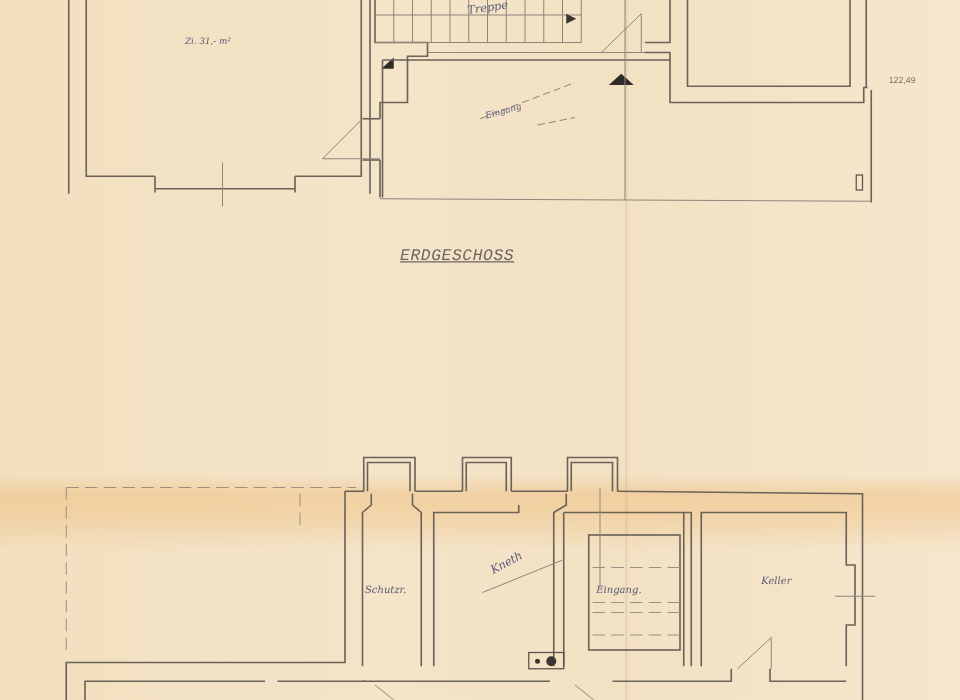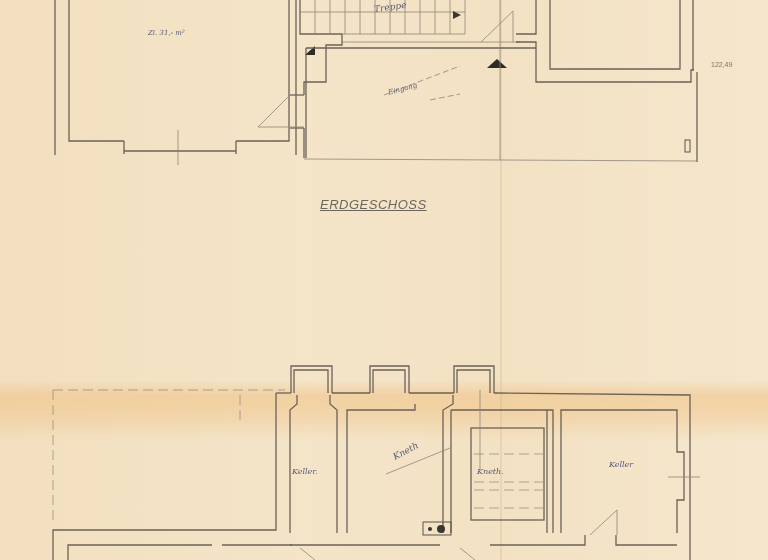--- a/index.html
+++ b/index.html
@@ -18,21 +18,21 @@
   svg { position: absolute; left: 0; top: 0; }
   .wall { stroke: #6b6258; stroke-width: 1.3; fill: none; }
   .thin { stroke: #8e857a; stroke-width: 0.8; fill: none; }
   .dash { stroke: #9a8f82; stroke-width: 0.8; fill: none; stroke-dasharray: 10 5; }
   .label {
     position: absolute; color: #5a5a78; font-style: italic;
     font-family: "DejaVu Serif", serif; font-size: 9px; white-space: nowrap;
   }
   .title {
     position: absolute; left: 320px; top: 197px;
-    font-family: Liberation Sans, sans-serif; font-style: italic;
+    font-family: Liberation Mono, monospace; font-style: italic;
     font-size: 13px; color: #6d665e; letter-spacing: 0.5px;
     text-decoration: underline;
   }
   .dim { position: absolute; font-size: 7px; color: #7a7468; font-family: "Liberation Sans", sans-serif; }
 </style>
 </head>
 <body>
 
 <div class="sheet">
   <div class="fold-v"></div>
@@ -163,17 +163,17 @@
     </g>
   </svg>
 
   <div class="title">ERDGESCHOSS</div>
 
   <div class="label" style="left:148px; top:4px; font-size:7px;margin-top:25px;">Zi. 31,- m²</div>
   <div class="label" style="left:374px; top:2px; transform:rotate(-8deg);">Treppe</div>
   <div class="label" style="left:388px; top:85px; transform:rotate(-15deg); font-size:7px;">Eingang</div>
   <div class="dim" style="left:711px; top:61px;">122,49</div>
 
-  <div class="label" style="left:292px; top:467px; font-size:8px;">Keller.</div>
+  <div class="label" style="left:292px; top:467px; font-size:8px;">Schutzr.</div>
   <div class="label" style="left:392px; top:446px; transform:rotate(-28deg);">Kneth</div>
-  <div class="label" style="left:477px; top:467px; font-size:8px;">Kneth.</div>
+  <div class="label" style="left:477px; top:467px; font-size:8px;">Eingang.</div>
   <div class="label" style="left:609px; top:460px; font-size:8px;">Keller</div>
 </div>
 
 </body></html>

